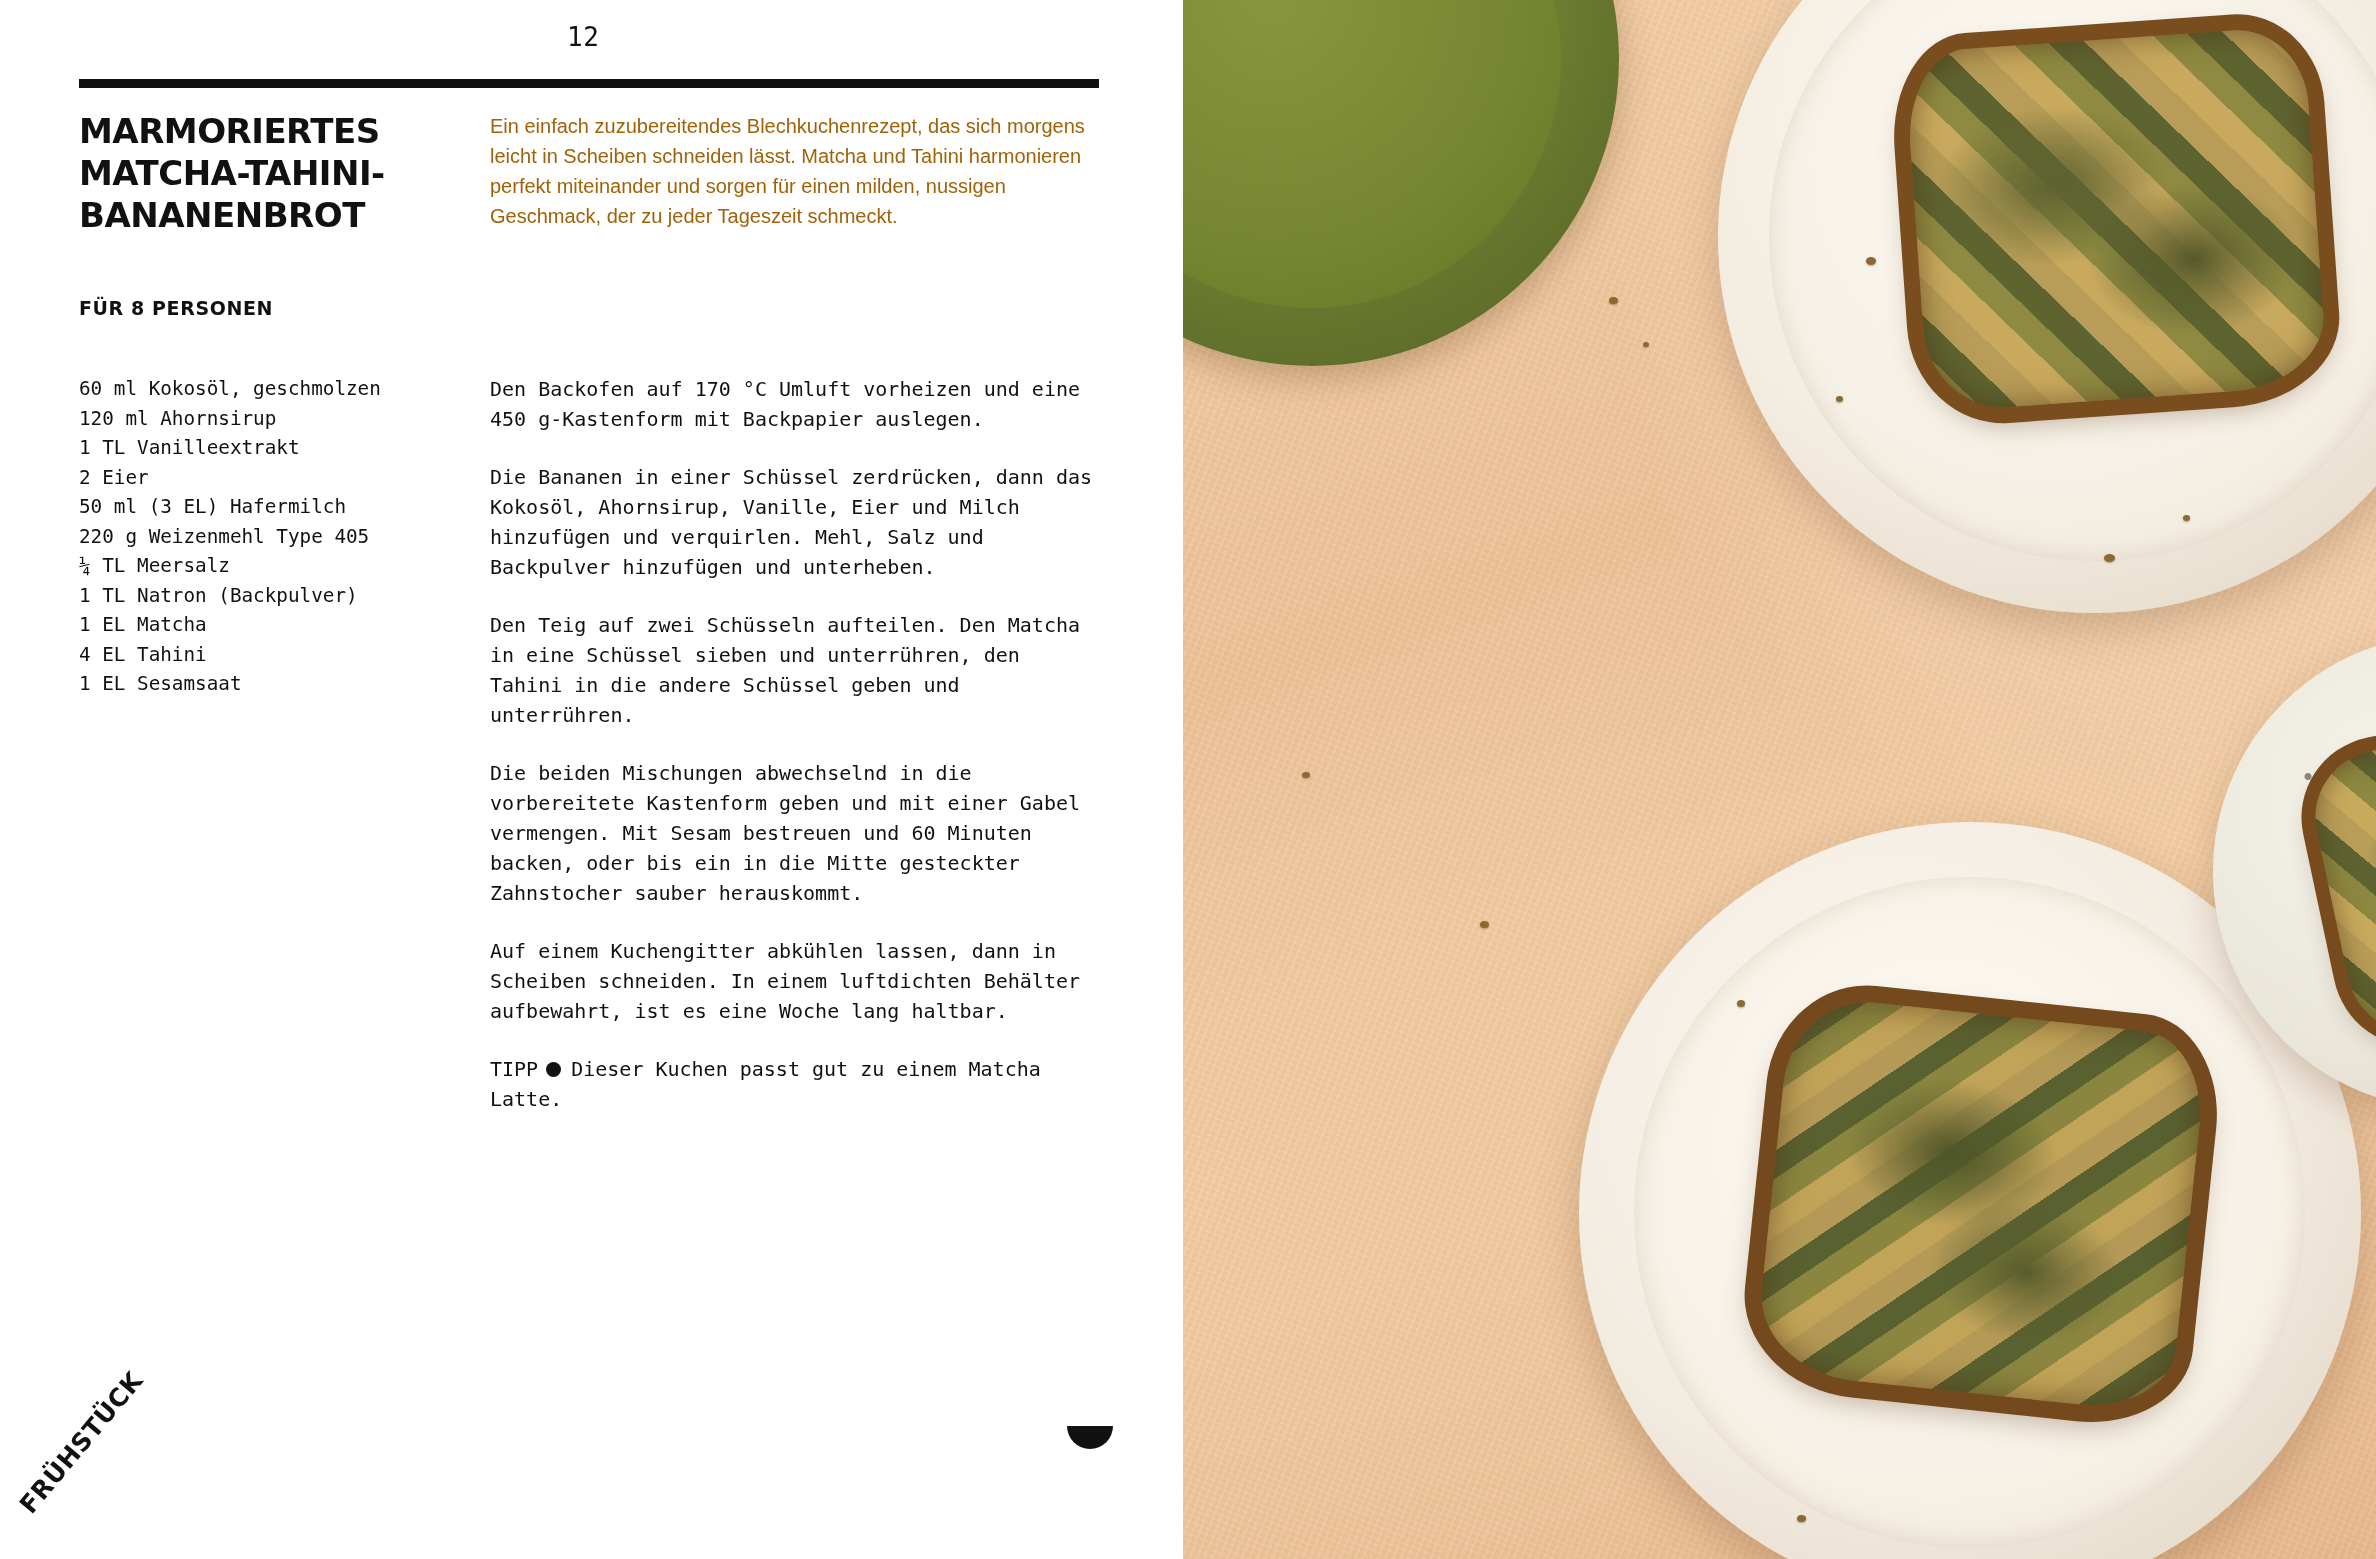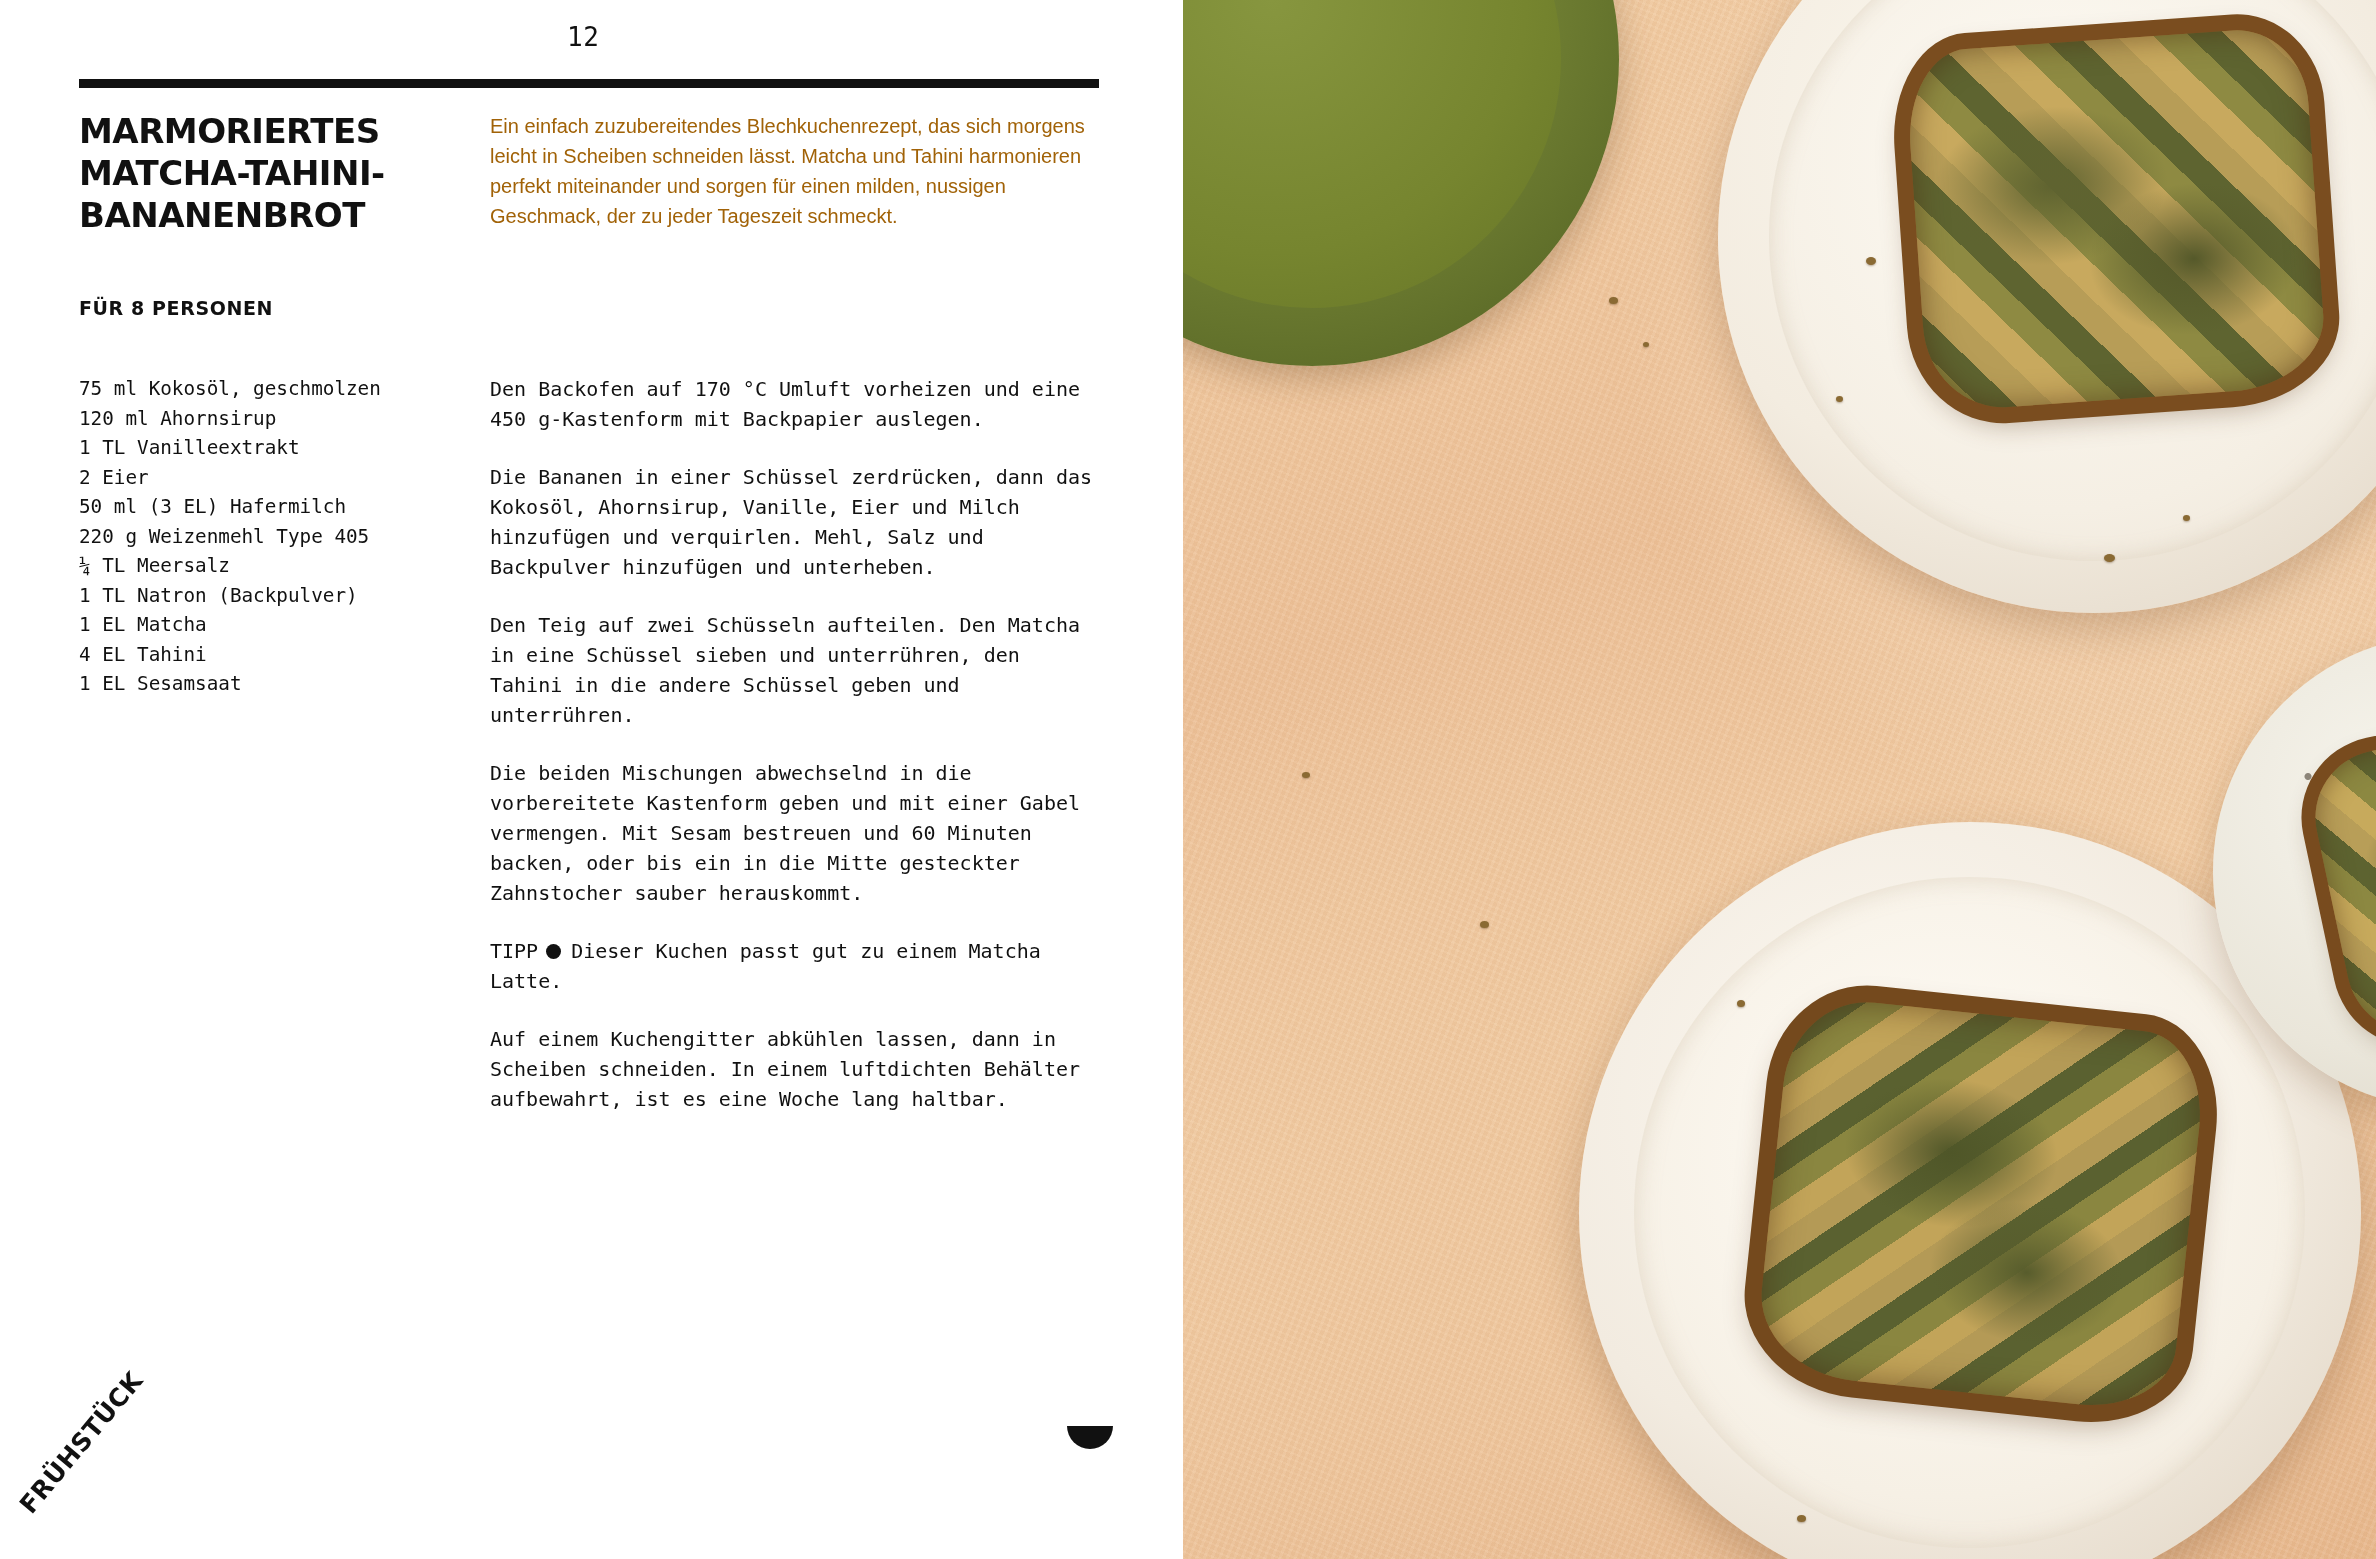--- a/index.html
+++ b/index.html
@@ -334,42 +334,42 @@
 
     <div class="folio">12</div>
 
     <div class="rule"></div>
 
     <div class="title">MARMORIERTES MATCHA-TAHINI-BANANENBROT</div>
 
     <div class="serves">FÜR 8 PERSONEN</div>
 
     <div class="ingredients">
-      <div class="ing-line">75 ml Kokosöl, geschmolzen</div>
+      <div class="ing-line">60 ml Kokosöl, geschmolzen</div>
       <div class="ing-line">120 ml Ahornsirup</div>
       <div class="ing-line">1 TL Vanilleextrakt</div>
       <div class="ing-line">2 Eier</div>
       <div class="ing-line">50 ml (3 EL) Hafermilch</div>
       <div class="ing-line">220 g Weizenmehl Type 405</div>
       <div class="ing-line">¼ TL Meersalz</div>
       <div class="ing-line">1 TL Natron (Backpulver)</div>
       <div class="ing-line">1 EL Matcha</div>
       <div class="ing-line">4 EL Tahini</div>
       <div class="ing-line">1 EL Sesamsaat</div>
     </div>
 
     <div class="intro">Ein einfach zuzubereitendes Blechkuchenrezept, das sich morgens leicht in Scheiben schneiden lässt. Matcha und Tahini harmonieren perfekt miteinander und sorgen für einen milden, nussigen Geschmack, der zu jeder Tageszeit schmeckt.</div>
 
     <div class="method">
       <p>Den Backofen auf 170 °C Umluft vorheizen und eine 450 g-Kastenform mit Backpapier auslegen.</p>
       <p>Die Bananen in einer Schüssel zerdrücken, dann das Kokosöl, Ahornsirup, Vanille, Eier und Milch hinzufügen und verquirlen. Mehl, Salz und Backpulver hinzufügen und unterheben.</p>
       <p>Den Teig auf zwei Schüsseln aufteilen. Den Matcha in eine Schüssel sieben und unterrühren, den Tahini in die andere Schüssel geben und unterrühren.</p>
       <p>Die beiden Mischungen abwechselnd in die vorbereitete Kastenform geben und mit einer Gabel vermengen. Mit Sesam bestreuen und 60 Minuten backen, oder bis ein in die Mitte gesteckter Zahnstocher sauber herauskommt.</p>
+      <p>Auf einem Kuchengitter abkühlen lassen, dann in Scheiben schneiden. In einem luftdichten Behälter aufbewahrt, ist es eine Woche lang haltbar.</p>
       <p><span>TIPP</span><span class="tip-dot"></span><span>Dieser Kuchen passt gut zu einem Matcha Latte.</span></p>
-      <p>Auf einem Kuchengitter abkühlen lassen, dann in Scheiben schneiden. In einem luftdichten Behälter aufbewahrt, ist es eine Woche lang haltbar.</p>
     </div>
 
     <div class="chapter-tag">FRÜHSTÜCK</div>
 
     <div class="half-dot"></div>
   </div>
 
   <div class="photo">
     <div class="grain"></div>
 

